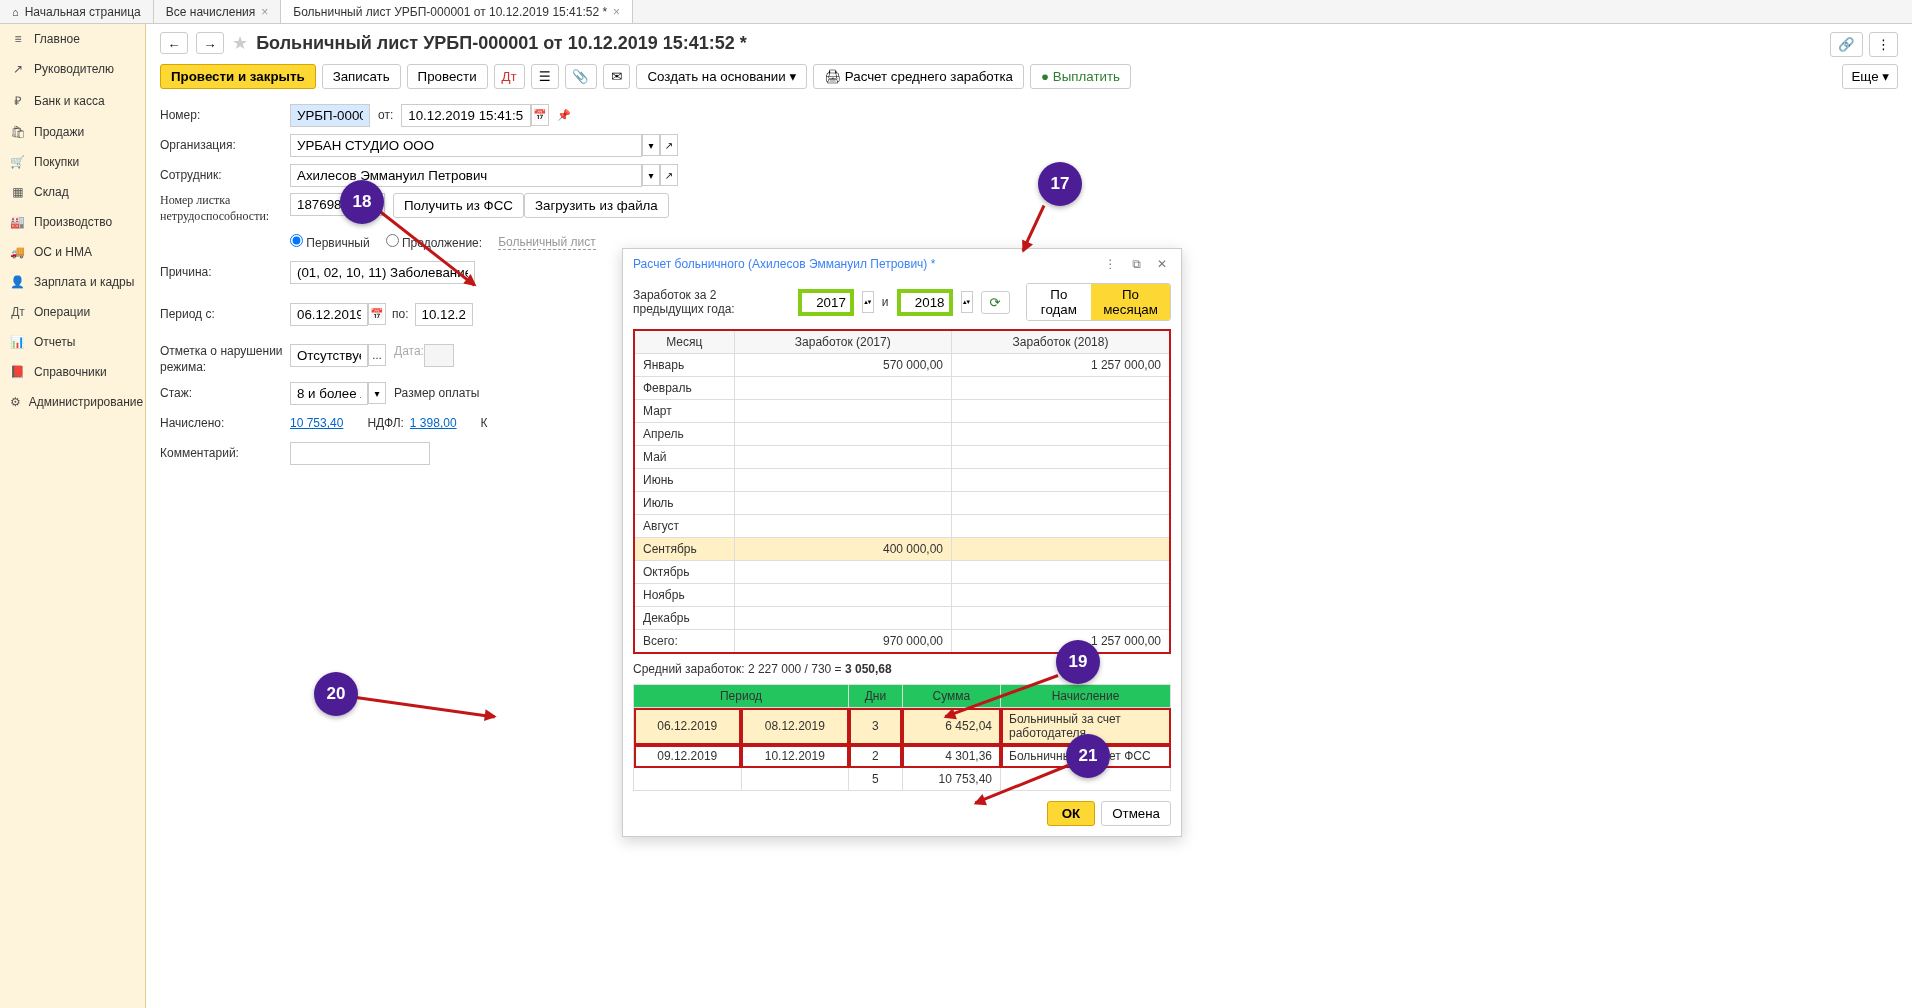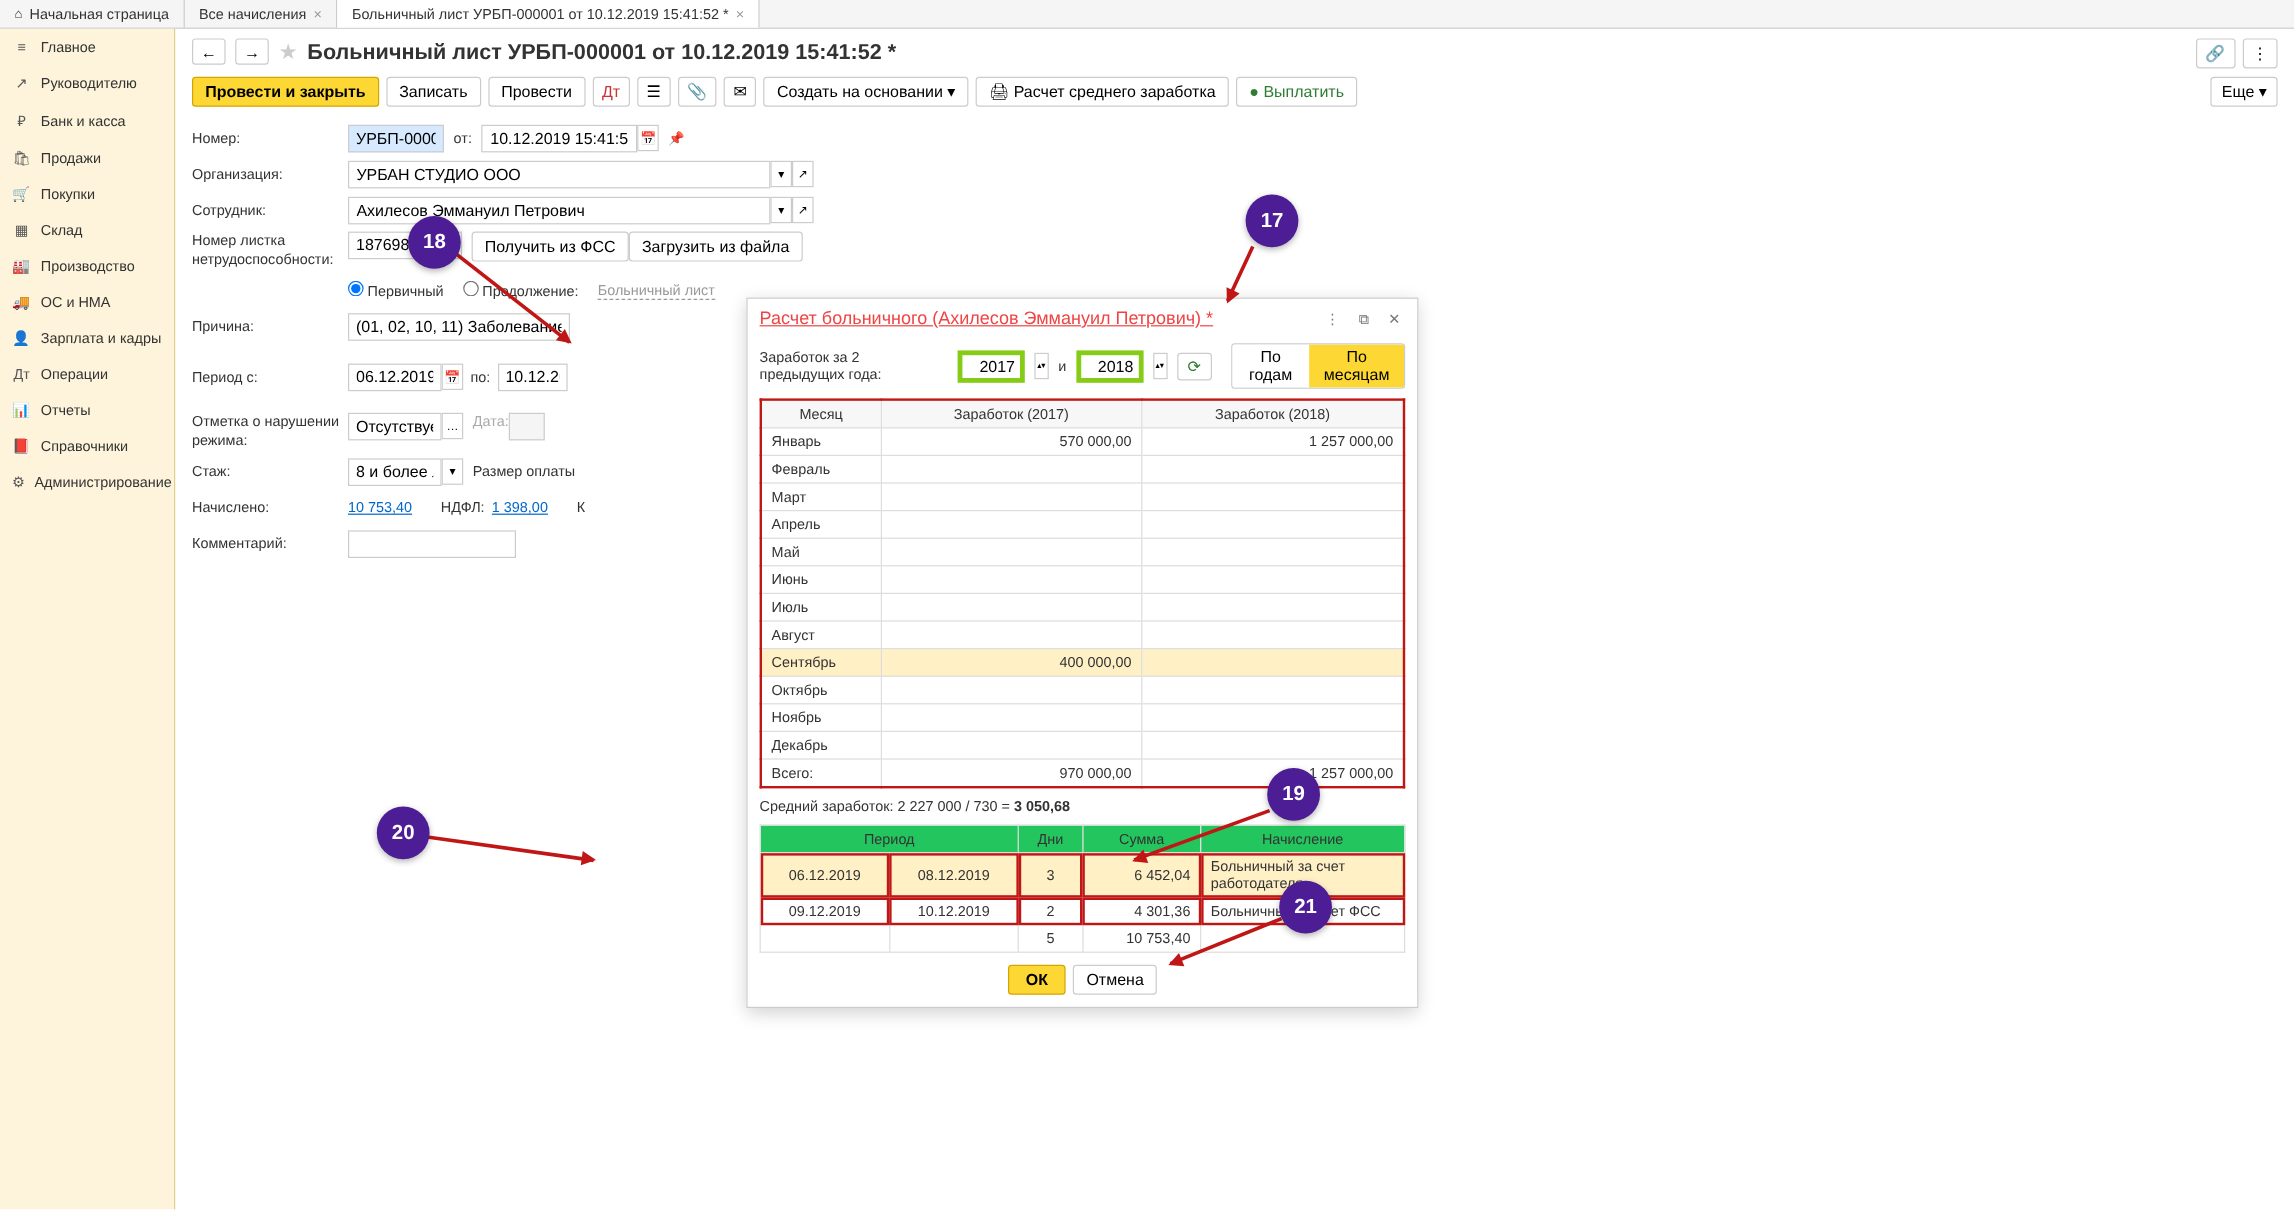--- a/index.html
+++ b/index.html
@@ -48,21 +48,21 @@
 .drop-btn { width: 18px; height: 22px; border: 1px solid #ccc; background: #fff; cursor: pointer; font-size: 10px; }
 .radio-row { display: flex; gap: 16px; align-items: center; }
 .link-val { color: #0066cc; text-decoration: underline; cursor: pointer; }
 .dotted-link { color: #999; border-bottom: 1px dashed #999; text-align: center; }
 .cal-icon { color: #777; font-size: 11px; }
 .pin-icon { color: #999; font-size: 11px; }
 
 
 .modal { position: absolute; left: 476px; top: 224px; width: 560px; background: #fff; border: 1px solid #ccc; box-shadow: 0 4px 14px rgba(0,0,0,.18); }
 .modal-head { display: flex; align-items: center; padding: 8px 10px; gap: 8px; }
-.modal-title { flex: 1; font-size: 15px; color: #ef4444; text-decoration: underline; }
+.modal-title { flex: 1; font-size: 12px; color: #3b82f6; }
 .modal-ctrl { cursor: pointer; color: #777; padding: 0 4px; }
 .modal-row { display: flex; gap: 8px; align-items: center; padding: 4px 10px 8px; }
 .year-fld { width: 56px; text-align: right; border: 4px solid #84cc16; padding: 2px 4px; }
 .spinner-btn { width: 14px; height: 22px; border: 1px solid #ccc; background: #fff; font-size: 7px; cursor: pointer; }
 .seg { display: flex; border: 1px solid #ccc; border-radius: 3px; overflow: hidden; }
 .seg button { border: none; background: #fff; padding: 3px 10px; cursor: pointer; }
 .seg button.active { background: #fdd835; }
 .refresh-btn { color: #2e7d32; border: 1px solid #ccc; padding: 3px 8px; border-radius: 3px; cursor: pointer; background: #fff; }
 
 .months-table { width: calc(100% - 20px); margin: 0 10px; border: 2px solid #c01616; border-collapse: collapse; }
@@ -75,21 +75,21 @@
 .avg-line { padding: 8px 10px; }
 
 .pay-table { width: calc(100% - 20px); margin: 0 10px; border-collapse: collapse; }
 .pay-table th, .pay-table td { border: 1px solid #ddd; padding: 4px 8px; font-weight: normal; }
 .pay-table th { background: #22c55e; text-align: center; }
 .pay-table td.num { text-align: right; }
 .pay-table td.ctr { text-align: center; }
 .pay-table tr.hl td { background: #fff1c5; }
 .pay-table tr.r1 td, .pay-table tr.r2 td { outline: 2px solid #c01616; outline-offset: -2px; }
 
-.modal-foot { display: flex; justify-content: center; gap: 6px; padding: 10px; }
+.modal-foot { display: flex; justify-content: flex-end; gap: 6px; padding: 10px; }
 .btn-ok { background: #fdd835; border: 1px solid #d4a500; padding: 4px 14px; border-radius: 3px; cursor: pointer; font-weight: bold; }
 
 
 .bubble { position: absolute; width: 44px; height: 44px; border-radius: 50%; background: #4c1d95; color: #fff; display: flex; align-items: center; justify-content: center; font-size: 17px; font-weight: bold; box-shadow: 0 2px 5px rgba(0,0,0,.3); z-index: 30; }
 .arrow { position: absolute; background: #c01616; height: 3px; transform-origin: left center; z-index: 25; }
 .arrow::after { content: ''; position: absolute; right: -2px; top: -5px; border-left: 12px solid #c01616; border-top: 6px solid transparent; border-bottom: 6px solid transparent; }
 
 </style>
 </head>
 <body>
@@ -208,21 +208,21 @@
     </div>
 
     <div class="form-row">
       <span class="form-label">Сотрудник:</span>
       <input class="fld wide" value="Ахилесов Эммануил Петрович" style="">
       <button class="drop-btn">▾</button>
       <button class="drop-btn">↗</button>
     </div>
 
     <div class="form-row" style="align-items:flex-start;">
-      <span class="form-label" style="line-height:1.3;">Номер листка нетрудоспособности:</span>
+      <span class="form-label" style="line-height:1.3;font-family:Liberation Serif, serif;">Номер листка нетрудоспособности:</span>
       <input class="fld small" value="187698721633" style="">
       <button class="btn" style="margin-left:8px;">Получить из ФСС</button>
       <button class="btn">Загрузить из файла</button>
     </div>
 
     <div class="form-row">
       <span class="form-label"></span>
       <div class="radio-row">
         <label><input type="radio" checked="" style=""> <span>Первичный</span></label>
         <label><input type="radio" style=""> <span>Продолжение:</span></label>

